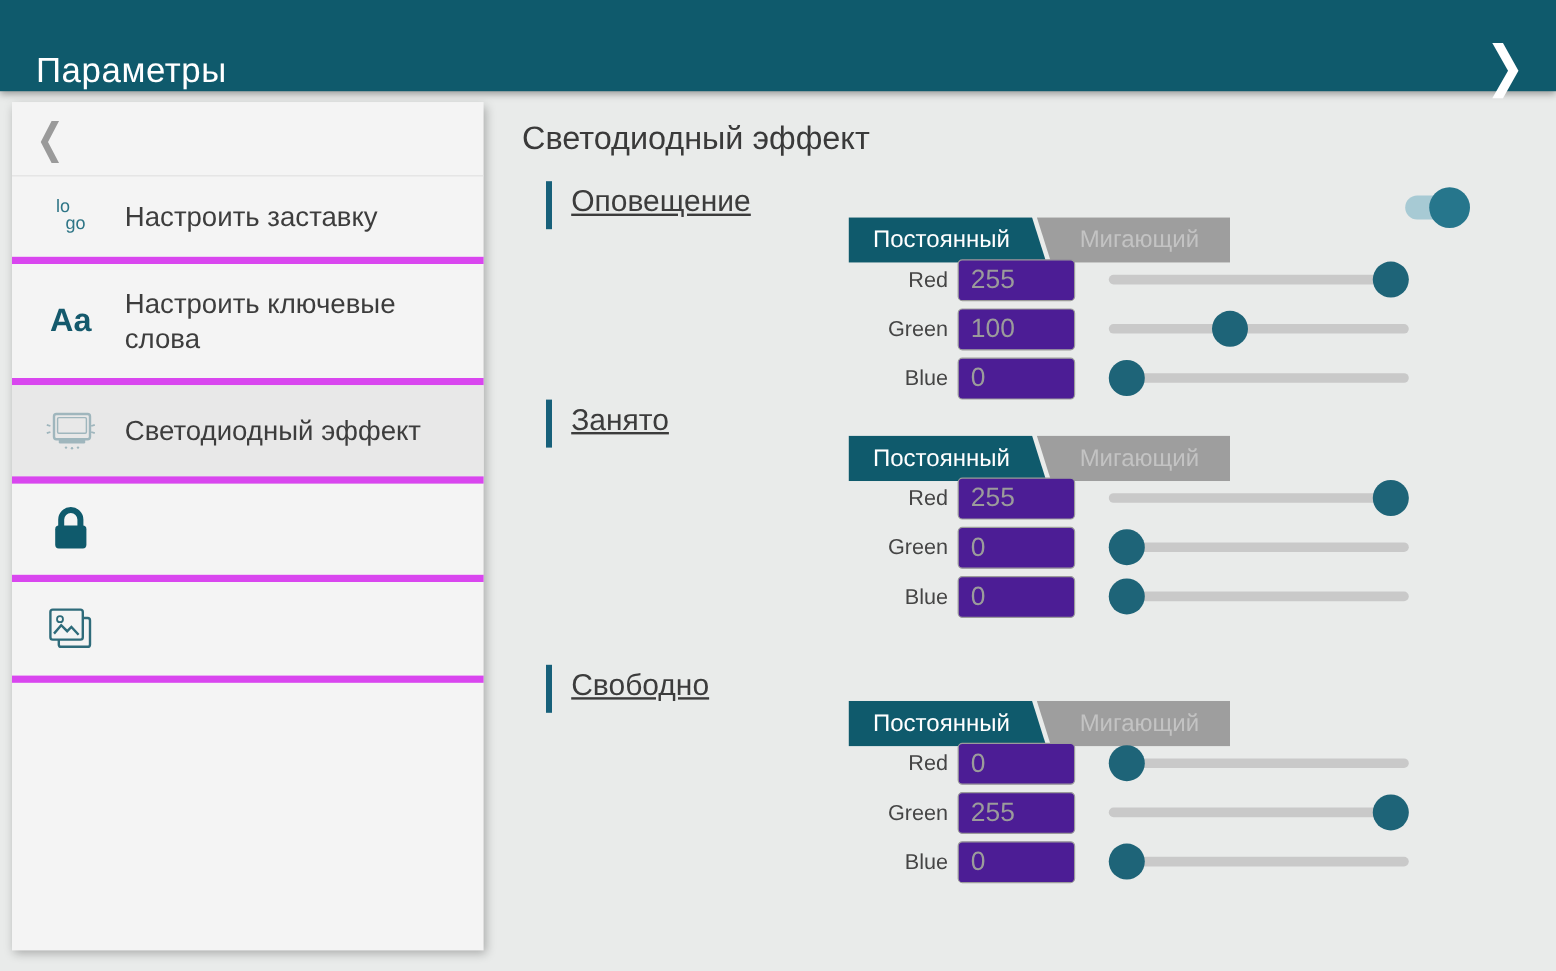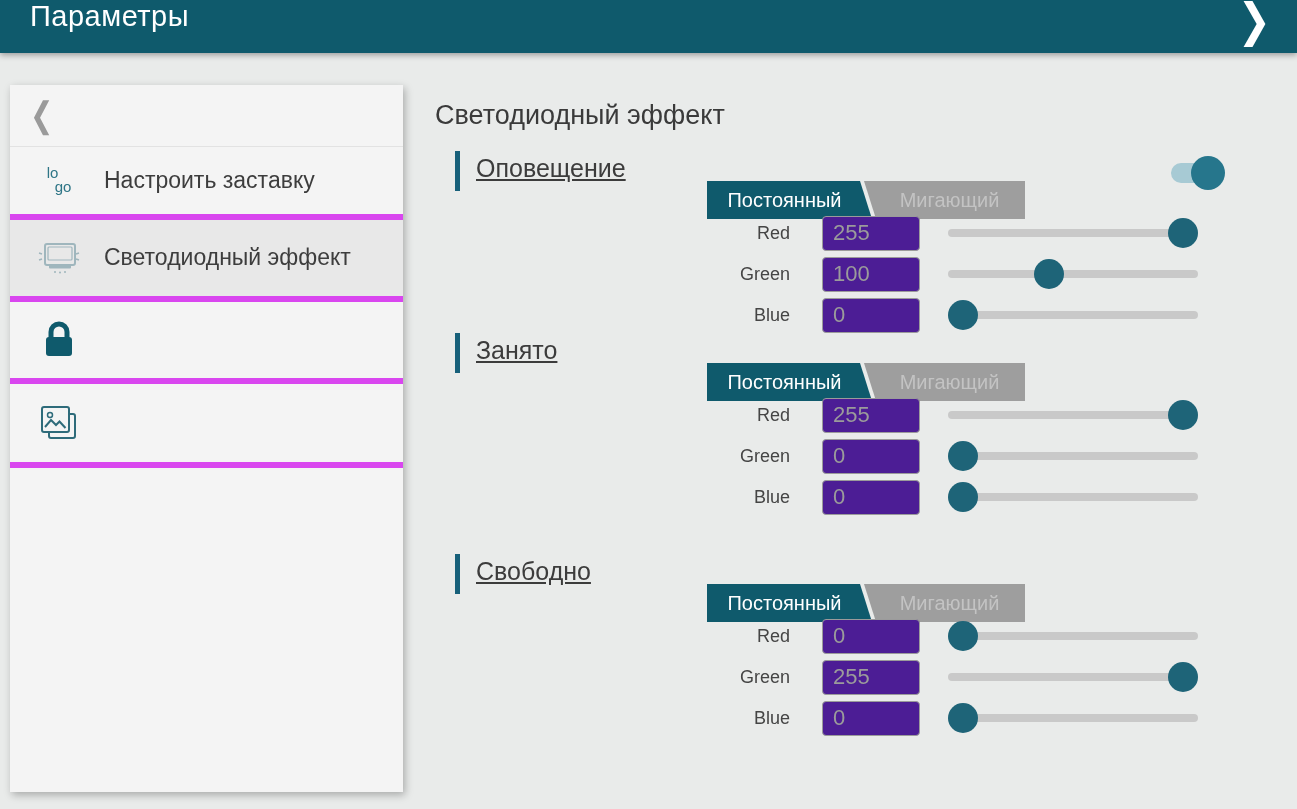--- a/index.html
+++ b/index.html
@@ -6,23 +6,23 @@
   html,body { width:1297px; height:809px; }
   body {
     font-family: "Liberation Sans", "DejaVu Sans", sans-serif;
     background: #e9ebea;
     overflow: hidden;
   }
   #app { position: relative; width: 1297px; height: 809px; }
 
   
   .app-header {
-    position: absolute; left:0; top:0; width:1297px; height:53px;
+    position: absolute; left:0; top:0; width:1297px; height:76px;
     background:#0f5a6c; color:#fff;
-    display:flex; align-items:flex-start;
+    display:flex; align-items:flex-end;
     padding:0 26px 0 30px;
     box-shadow: 0 2px 6px rgba(0,0,0,0.35);
     z-index: 10;
   }
   .app-title { flex:1; font-size:29px; font-weight:400; letter-spacing:0.5px; }
   .fwd-chevron { font-size:40px; font-weight:bold; color:#fff; cursor:pointer; line-height:1; transform:scaleY(1.15); }
 
   
   .sidebar {
     position:absolute; left:10px; top:85px; width:393px; height:707px;
@@ -93,21 +93,21 @@
     position:absolute; top:0; width:34px; height:34px; border-radius:50%;
     background:#26768c; left:20px;
   }
 
   
   .rgb-row {
     position:absolute; left:255px; width:540px; height:36px;
     display:flex; align-items:center;
   }
   .row-1 { top:65px; } .row-2 { top:106px; } .row-3 { top:147px; }
-  .ch-label { width:80px; text-align:right; font-size:18px; color:#454545; margin-right:32px; }
+  .ch-label { width:80px; text-align:right; font-size:18px; color:#454545; margin-right:8px; }
   .ch-input {
     width:98px; height:35px; border:1.5px solid #9b9b9b; border-radius:4px;
     background:#4c1d95; font-size:22px; color:#9b9b9b; padding:0 10px;
     font-family:"Liberation Sans", sans-serif; outline:none;
   }
   .slider { position:relative; margin-left:28px; width:250px; height:34px; cursor:pointer; }
   .slider-track {
     position:absolute; left:0; top:13px; width:100%; height:8px;
     border-radius:4px; background:#c9c9c9;
   }
@@ -132,20 +132,26 @@
       <span class="back-chevron">❮</span>
     </div>
 
     <div class="side-item">
       <span class="side-icon">
         <span class="logo-icon"><span>lo</span><span class="go">go</span></span>
       </span>
       <span class="side-label">Настроить заставку</span>
     </div>
 
+    <div class="side-item">
+      <span class="side-icon">
+        <span class="aa-icon">Aa</span>
+      </span>
+      <span class="side-label">Настроить ключевые слова</span>
+    </div>
 
     <div class="side-item selected">
       <span class="side-icon">
         <svg width="46" height="38" viewBox="0 0 46 38" fill="none">
           <rect x="9" y="5" width="30" height="21" rx="2" stroke="#9fb6bd" stroke-width="2"></rect>
           <rect x="12" y="8" width="24" height="13" rx="1" stroke="#9fb6bd" stroke-width="1.2"></rect>
           <rect x="13" y="26" width="22" height="3.5" rx="1" fill="#9fb6bd"></rect>
           <line x1="3" y1="14" x2="6" y2="15" stroke="#9fb6bd" stroke-width="1.5"></line>
           <line x1="3" y1="21" x2="6" y2="20" stroke="#9fb6bd" stroke-width="1.5"></line>
           <line x1="43" y1="14" x2="40" y2="15" stroke="#9fb6bd" stroke-width="1.5"></line>

